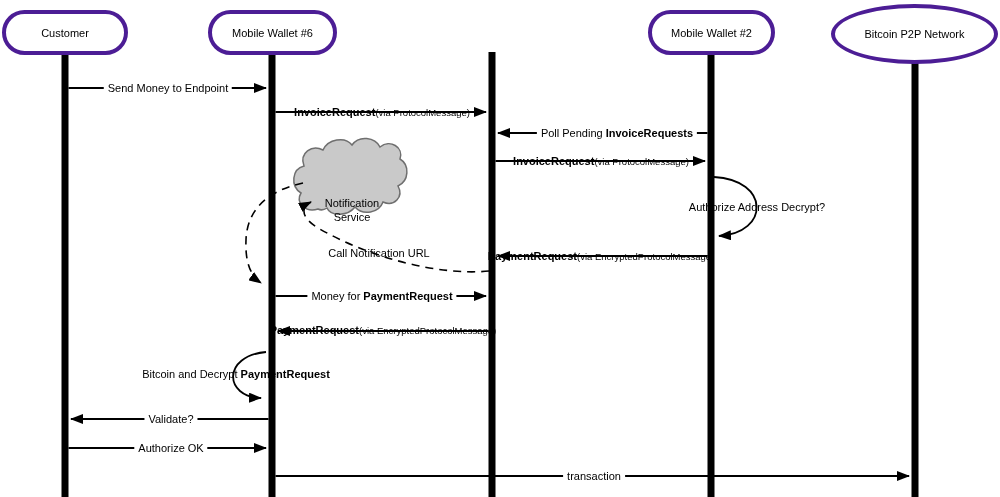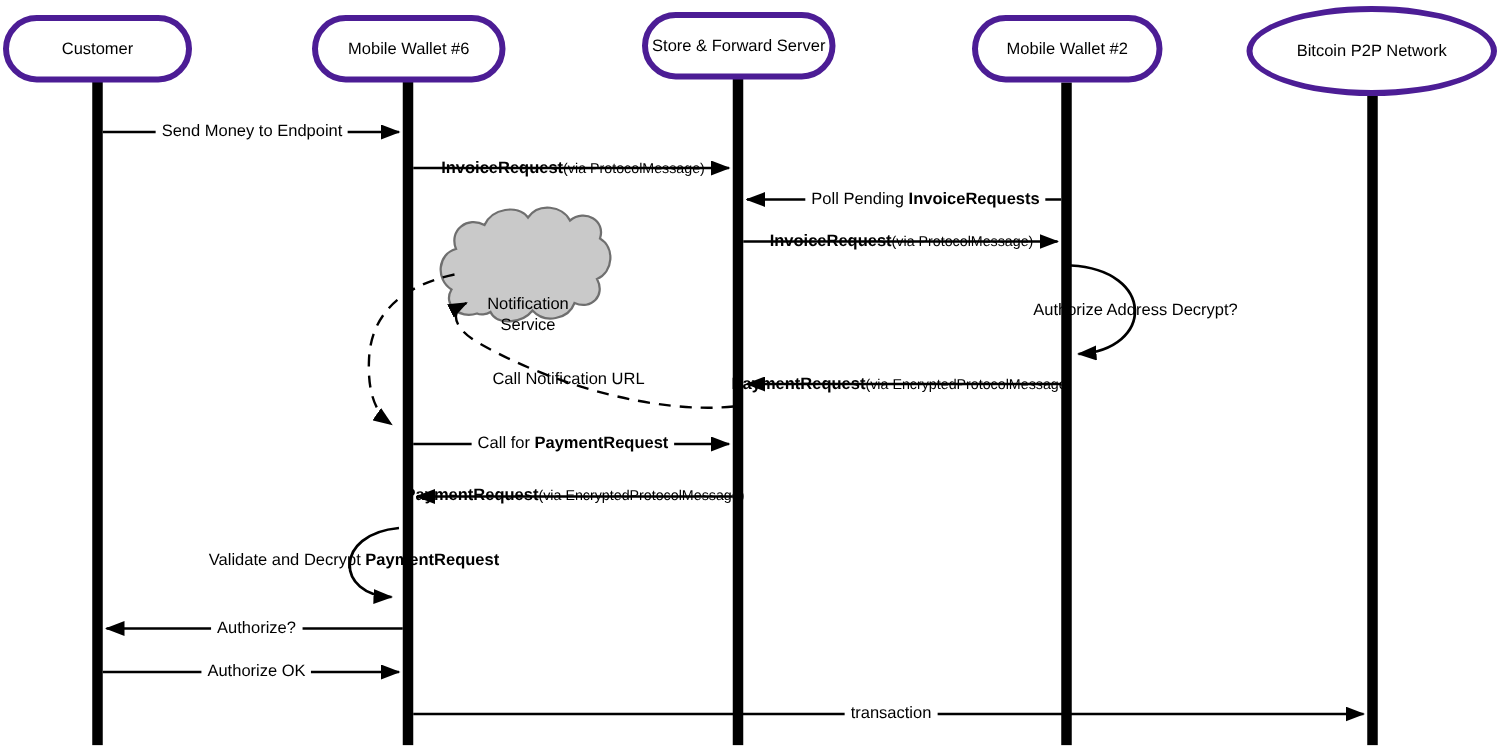--- a/index.html
+++ b/index.html
@@ -68,23 +68,20 @@
     <path d="M 489 271 C 440 276 370 258 318 228 C 303 219 299 208 311 202" fill="none" stroke="#000" stroke-width="1.6" stroke-dasharray="8 6" marker-end="url(#ah)"></path>
     <path d="M 303 183 C 270 190 247 208 246 240 C 245 263 251 276 261 283" fill="none" stroke="#000" stroke-width="1.6" stroke-dasharray="8 6" marker-end="url(#ah)"></path>
   </svg>
 
   <div class="head stadium" style="left:2px;top:10px;width:126px;height:45px;">
       <span>Customer</span>
     </div>
   <div class="head stadium" style="left:208px;top:10px;width:129px;height:45px;">
       <span>Mobile Wallet #6</span>
     </div>
-  <div class="head stadium" style="left:428px;top:8px;width:129px;height:45px;">
-      <span>Store &amp; Forward Server</span>
-    </div>
   <div class="head stadium" style="left:648px;top:10px;width:127px;height:45px;">
       <span>Mobile Wallet #2</span>
     </div>
   <div class="head ellipse" style="left:831px;top:4px;width:167px;height:60px;">
       <span>Bitcoin P2P Network</span>
     </div>
 
   <div class="lbl cloud-label" style="left:352px;top:183px;">Notification Service</div>
 
   <div class="lbl bg" style="left:168px;top:88px;">Send Money to Endpoint</div>
@@ -103,26 +100,26 @@
 
   <div class="lbl" style="left:757px;top:207px;">Authorize Address Decrypt?</div>
 
   <div class="lbl stack" style="left:601px;top:256px;">
     <span class="msg-name">PaymentRequest</span>
     <span class="msg-via">(via EncryptedProtocolMessage)</span>
   </div>
 
   <div class="lbl" style="left:379px;top:253px;">Call Notification URL</div>
 
-  <div class="lbl bg" style="left:382px;top:296px;"><span>Call for </span><b>PaymentRequest</b></div>
+  <div class="lbl bg" style="left:382px;top:296px;"><span>Money for </span><b>PaymentRequest</b></div>
 
   <div class="lbl stack" style="left:383px;top:330px;">
     <span class="msg-name">PaymentRequest</span>
     <span class="msg-via">(via EncryptedProtocolMessage)</span>
   </div>
 
-  <div class="lbl" style="left:236px;top:374px;"><span>Validate and Decrypt </span><b>PaymentRequest</b></div>
+  <div class="lbl" style="left:236px;top:374px;"><span>Bitcoin and Decrypt </span><b>PaymentRequest</b></div>
 
-  <div class="lbl bg" style="left:171px;top:419px;">Authorize?</div>
+  <div class="lbl bg" style="left:171px;top:419px;">Validate?</div>
   <div class="lbl bg" style="left:171px;top:448px;">Authorize OK</div>
   <div class="lbl bg" style="left:594px;top:476px;">transaction</div>
 
 </div>
 
 </body></html>

